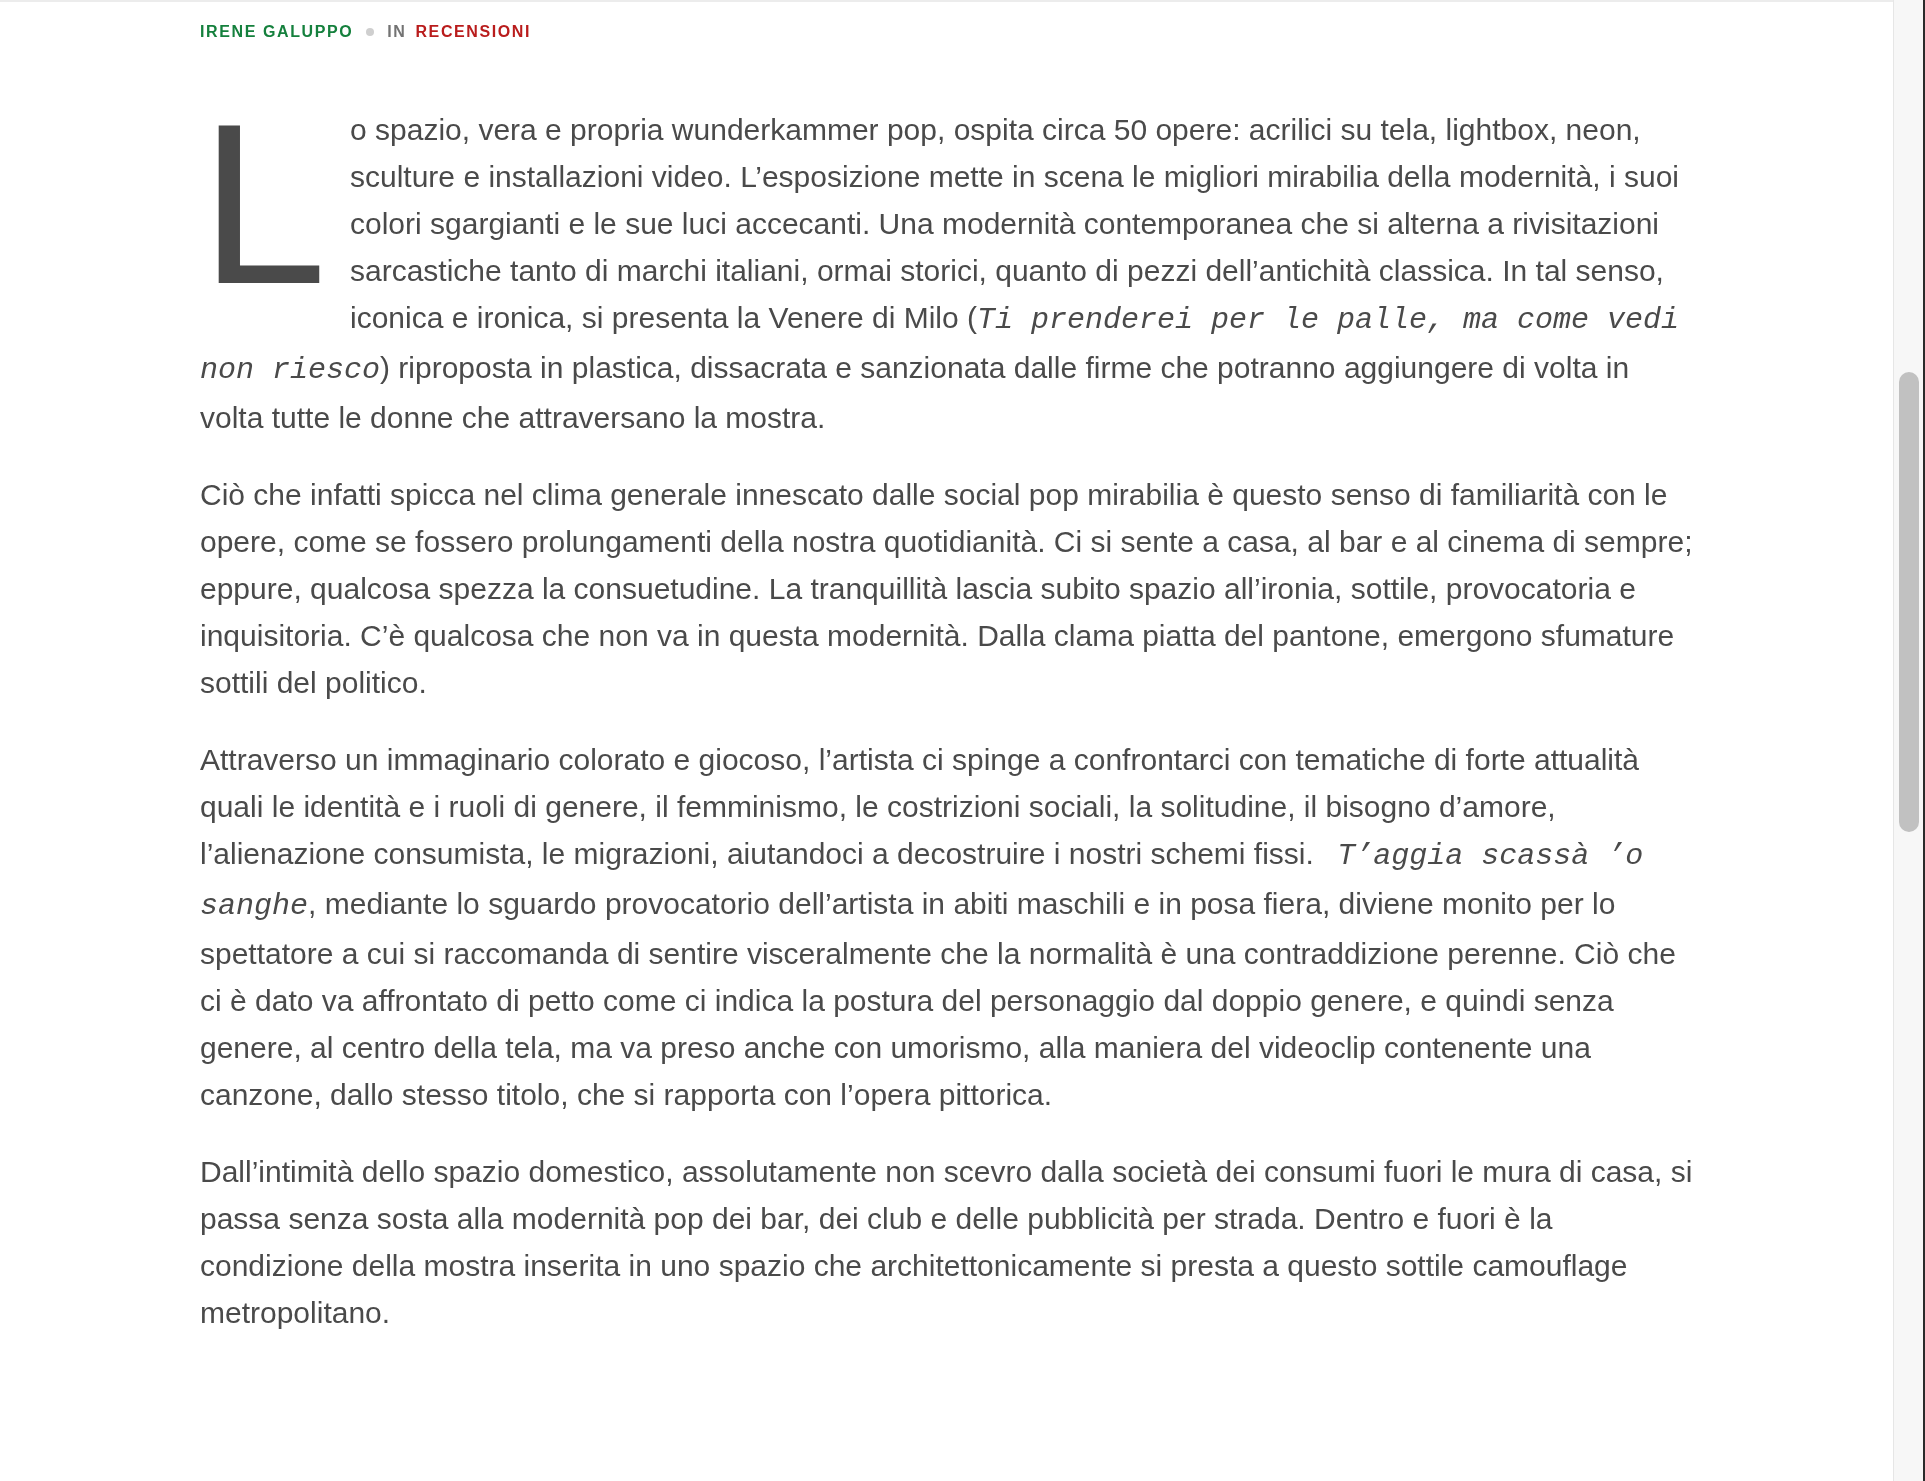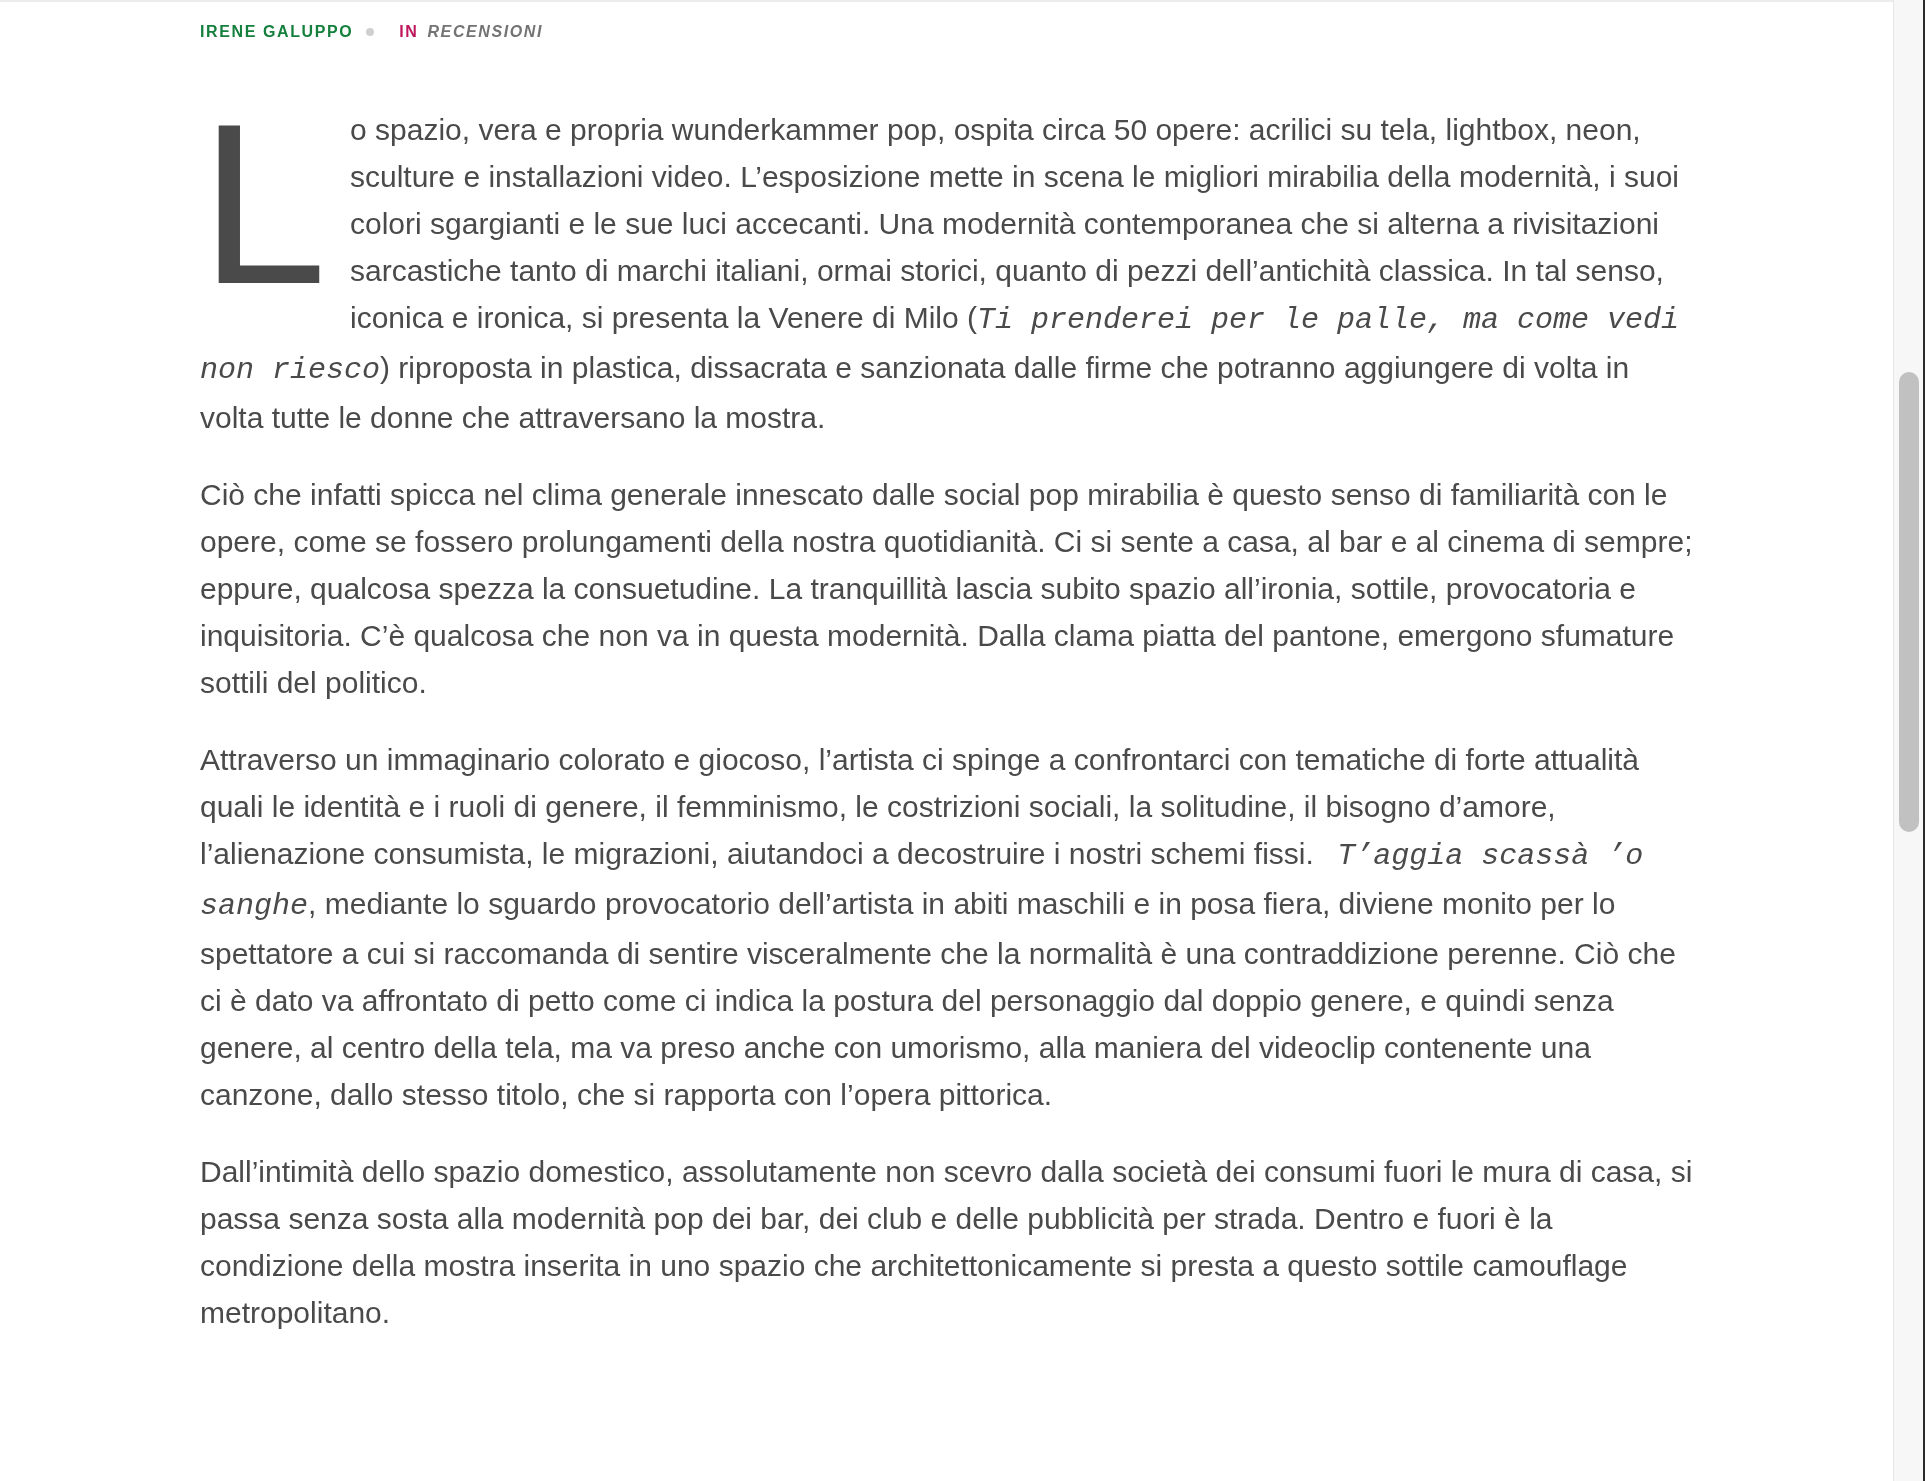--- a/index.html
+++ b/index.html
@@ -10,22 +10,22 @@
   }
   .top-hairline{position:absolute;top:0;left:0;width:100%;height:2px;background:#ececec;}
   .content{position:absolute;left:200px;top:0;width:1500px;}
   .meta{
     margin-top:24px;display:flex;align-items:center;gap:13px;
     font-size:16px;font-weight:700;letter-spacing:1.6px;line-height:1;
   }
   .meta a{text-decoration:none;cursor:pointer;}
   .author{color:#15803d;}
   .bullet{width:8px;height:8px;border-radius:50%;background:#cfcfcf;display:inline-block;}
-  .in-label{color:#be185d;margin-left:12px;}
-  .category{color:#737373;margin-left:-4px;font-style:italic;}
+  .in-label{color:#737373;}
+  .category{color:#b91c1c;margin-left:-4px;}
   .article{margin-top:66px;color:#4a4a4a;font-size:30px;line-height:47px;}
   .article p{margin:0 0 30px 0;}
   .article p:last-child{margin-bottom:16px;}
   .dropcap{
     float:left;width:150px;height:233px;color:#4a4a4a;
     font-size:228px;line-height:196px;font-weight:400;
   }
   em{font-style:italic;font-family:Liberation Mono, monospace;}
   
   .scrollbar{

